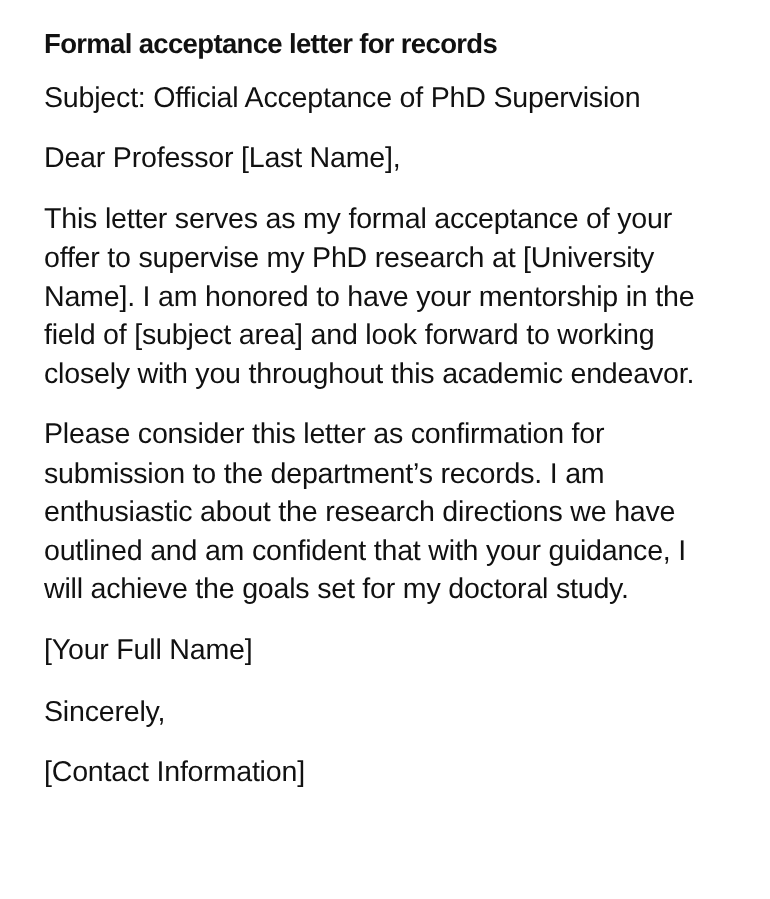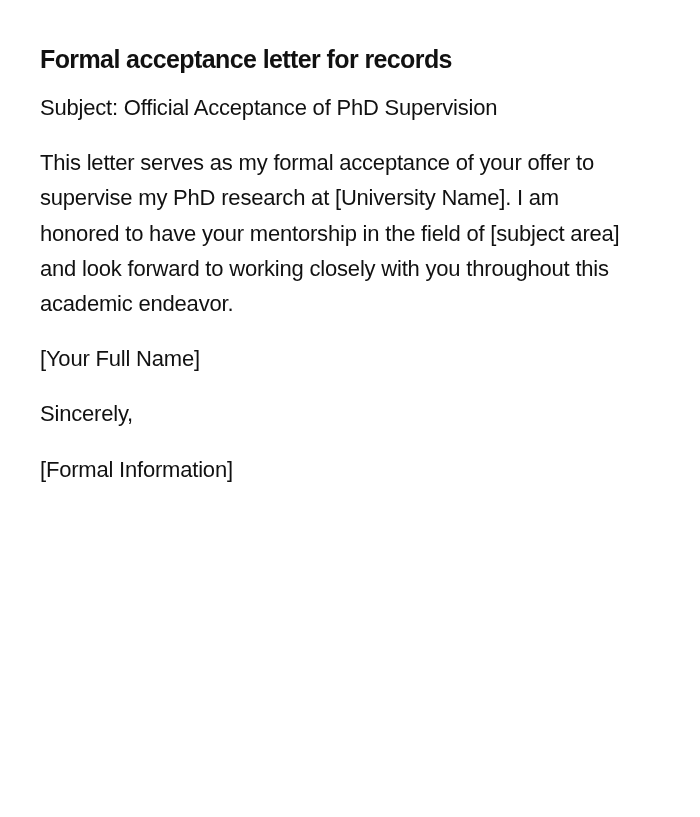--- a/index.html
+++ b/index.html
@@ -1,36 +1,38 @@
 <!DOCTYPE html>
 <html><head>
 <meta charset="utf-8">
 <style>
   html, body { margin: 0; padding: 0; background: #ffffff; }
   body {
     width: 700px; height: 817px; overflow: hidden;
     font-family: "Liberation Sans", "DejaVu Sans", sans-serif;
     color: #111111;
   }
-  .page { padding: 42px 40px 0 40px; }
+  .page { padding: 23px 40px 0 40px; }
   h1 {
     margin: 0 0 14px 0;
     font-size: 25px; font-weight: bold; letter-spacing: -0.6px;
     line-height: 34px;
   }
   p {
     margin: 0 0 20px 0;
-    font-size: 22px; line-height: 35.2px;
+    font-size: 26px; line-height: 35.2px;
     letter-spacing: -0.2px;
     width: 600px;
   }
 </style>
 </head>
 <body>
 
 <div class="page">
   <h1>Formal acceptance letter for records</h1>
   <p>Subject: Official Acceptance of PhD Supervision</p>
+  <p>Dear Professor [Last Name],</p>
   <p>This letter serves as my formal acceptance of your offer to supervise my PhD research at [University Name]. I am honored to have your mentorship in the field of [subject area] and look forward to working closely with you throughout this academic endeavor.</p>
+  <p>Please consider this letter as confirmation for submission to the department’s records. I am enthusiastic about the research directions we have outlined and am confident that with your guidance, I will achieve the goals set for my doctoral study.</p>
   <p>[Your Full Name]</p>
   <p>Sincerely,</p>
-  <p>[Formal Information]</p>
+  <p>[Contact Information]</p>
 </div>
 
 </body></html>

